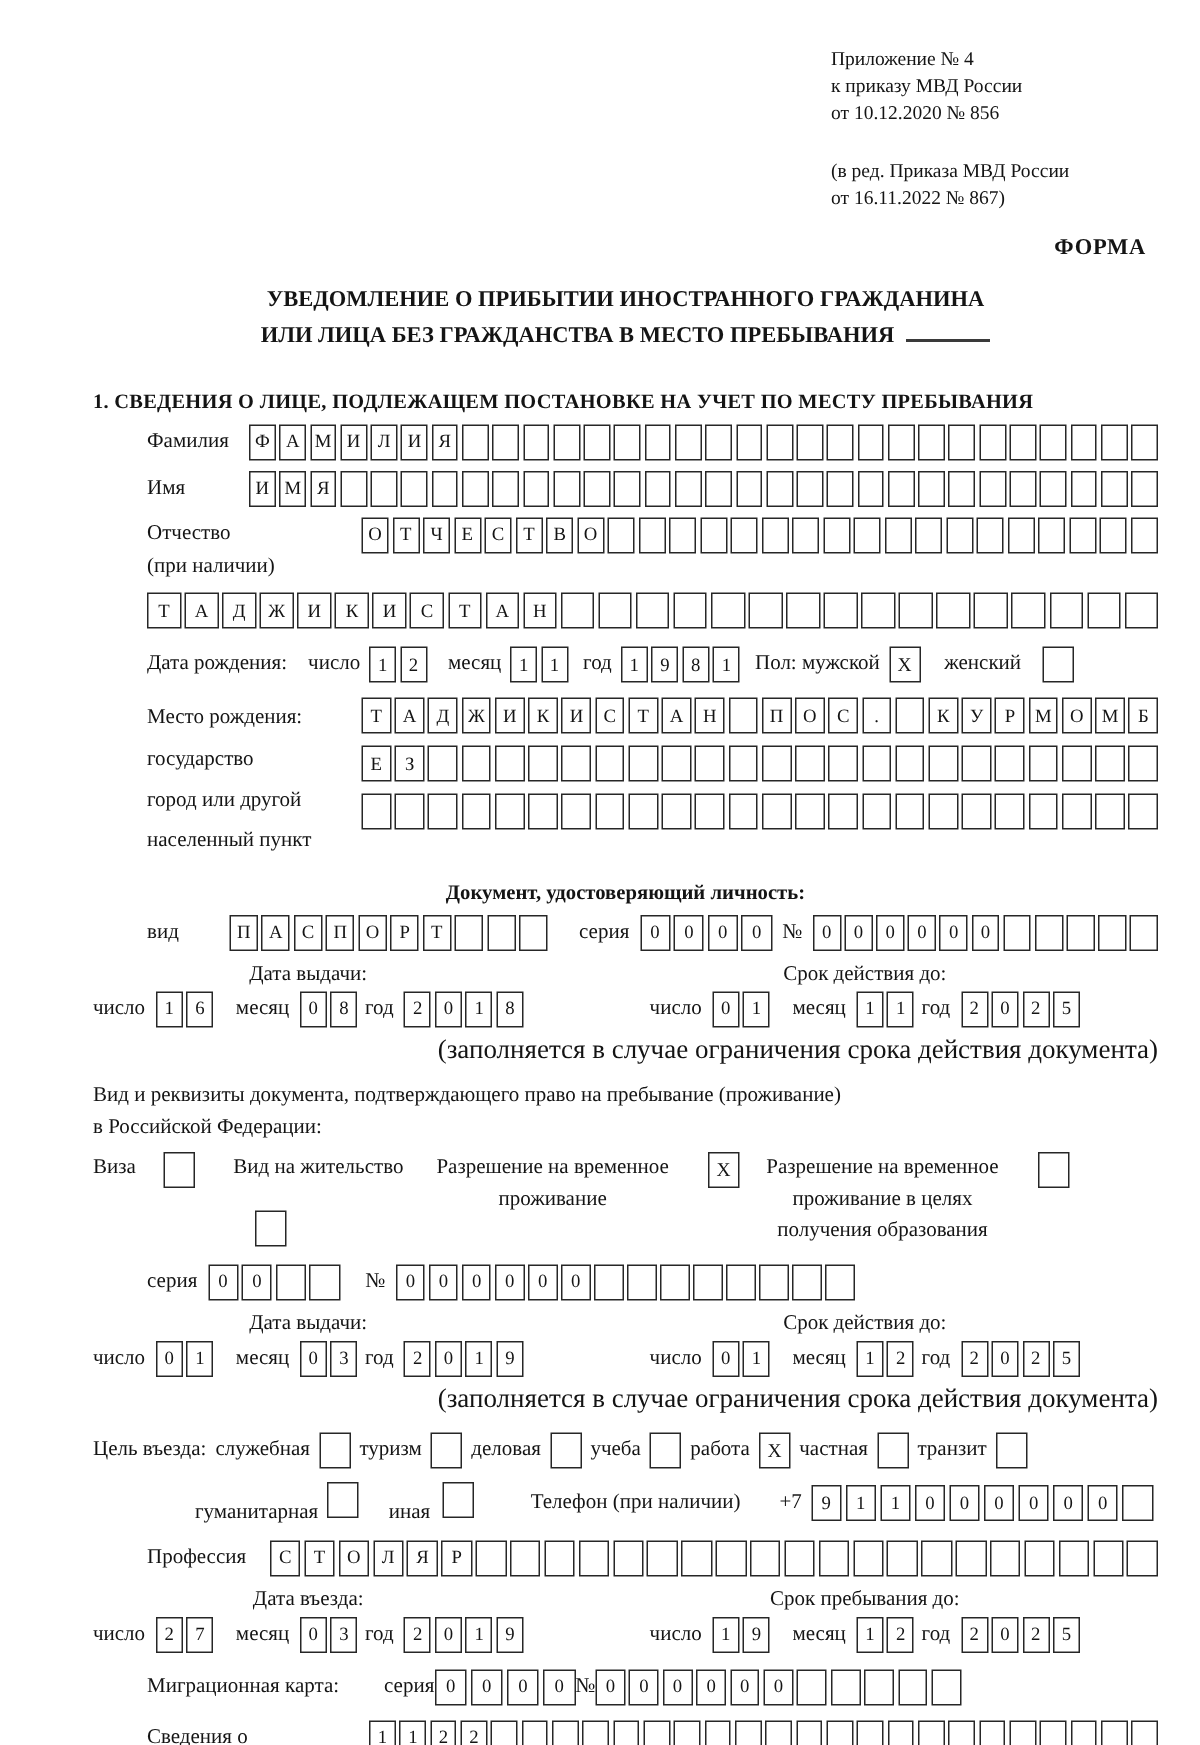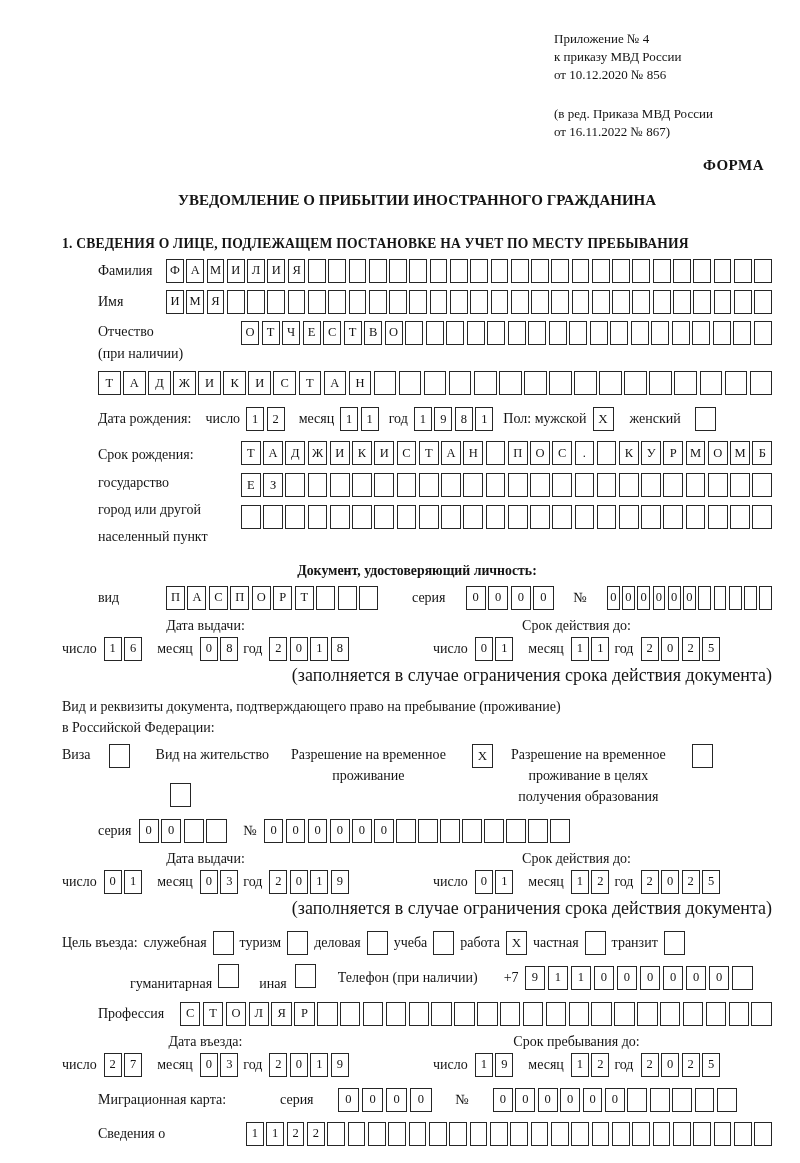--- a/index.html
+++ b/index.html
@@ -74,20 +74,21 @@
     <div>от 10.12.2020 № 856</div>
     <div class="rev">
       <div>(в ред. Приказа МВД России</div>
       <div>от 16.11.2022 № 867)</div>
     </div>
   </div>
   <div class="form-label">ФОРМА</div>
 
   <div class="title">
     <div>УВЕДОМЛЕНИЕ О ПРИБЫТИИ ИНОСТРАННОГО ГРАЖДАНИНА</div>
+    <div><span>ИЛИ ЛИЦА БЕЗ ГРАЖДАНСТВА В МЕСТО ПРЕБЫВАНИЯ</span><span class="uline"></span></div>
   </div>
 
   <div class="section-h">1. СВЕДЕНИЯ О ЛИЦЕ, ПОДЛЕЖАЩЕМ ПОСТАНОВКЕ НА УЧЕТ ПО МЕСТУ ПРЕБЫВАНИЯ</div>
 
   <div class="frow">
     <span class="lb lblcol w-sur">Фамилия</span>
     <div class="cells grow">
         <span class="cell">Ф</span>
         <span class="cell">А</span>
         <span class="cell">М</span>
@@ -244,21 +245,21 @@
         <span class="cell">1</span>
       </div>
     <span class="lb" style="margin-left:4px;">Пол: мужской</span>
     <span class="cb">X</span>
     <span class="lb" style="margin-left:10px;">женский</span>
     <span class="cb" style="margin-left:8px;"></span>
   </div>
 
   <div class="frow top" style="margin-top:10px;">
     <span class="lblcol w-bp stack" style="line-height:1.95;">
-      <span>Срок рождения:</span><br>
+      <span>Место рождения:</span><br>
       <span>государство</span><br>
       <span>город или другой</span><br>
       <span>населенный пункт</span>
     </span>
     <div class="multirows">
       <div class="cells grow">
           <span class="cell">Т</span>
           <span class="cell">А</span>
           <span class="cell">Д</span>
           <span class="cell">Ж</span>
@@ -333,21 +334,21 @@
           <span class="cell"></span>
           <span class="cell"></span>
           <span class="cell"></span>
           <span class="cell"></span>
         </div>
     </div>
   </div>
 
   <div class="doc-head">Документ, удостоверяющий личность:</div>
 
-  <div class="frow" style="gap:20px;justify-content:space-between;">
+  <div class="frow" style="gap:7px;justify-content:space-between;">
     <span class="lb" style="width:48px;">вид</span>
     <div class="cells wbox w-vid">
         <span class="cell">П</span>
         <span class="cell">А</span>
         <span class="cell">С</span>
         <span class="cell">П</span>
         <span class="cell">О</span>
         <span class="cell">Р</span>
         <span class="cell">Т</span>
         <span class="cell"></span>
@@ -558,21 +559,21 @@
         <span class="cb"></span>
       </div>
     <div class="pair">
         <span class="lb">транзит</span>
         <span class="cb"></span>
       </div>
   </div>
   <div class="purpose2">
     <div class="pair"><span class="lb">гуманитарная</span><span class="cb" style="margin-left:6px;"></span></div>
     <div class="pair" style="margin-left:14px;"><span class="lb">иная</span><span class="cb" style="margin-left:8px;"></span></div>
-    <span class="lb" style="margin-left:16px;">Телефон (при наличии)</span>
+    <span class="lb" style="margin-left:32px;">Телефон (при наличии)</span>
     <span class="lb" style="margin-left:20px;">+7</span>
     <div class="cells wbox w-phone">
         <span class="cell">9</span>
         <span class="cell">1</span>
         <span class="cell">1</span>
         <span class="cell">0</span>
         <span class="cell">0</span>
         <span class="cell">0</span>
         <span class="cell">0</span>
         <span class="cell">0</span>
@@ -653,21 +654,21 @@
         <div class="cells fixed">
             <span class="cell">2</span>
             <span class="cell">0</span>
             <span class="cell">2</span>
             <span class="cell">5</span>
           </div>
       </div>
     </div>
   </div>
 
-  <div class="frow" style="gap:24px;margin-top:11px;">
+  <div class="frow" style="gap:0;margin-top:11px;">
     <span class="lb">Миграционная карта:</span>
     <span class="lb" style="margin-left:30px;">серия</span>
     <div class="cells wbox w-mcser">
         <span class="cell">0</span>
         <span class="cell">0</span>
         <span class="cell">0</span>
         <span class="cell">0</span>
       </div>
     <span class="lb">№</span>
     <div class="cells wbox w-num11">

